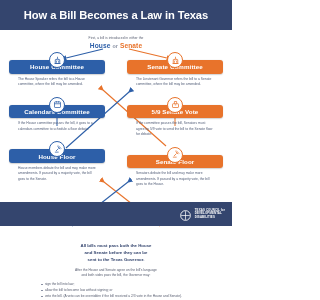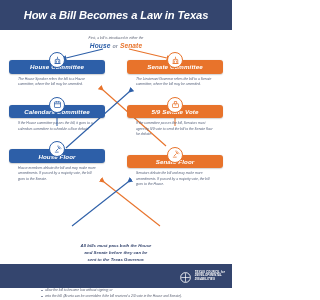--- a/index.html
+++ b/index.html
@@ -3,21 +3,21 @@
 <meta charset="utf-8">
 <style>
   * { margin:0; padding:0; box-sizing:border-box; }
   html,body { width:232px; height:300px; }
   body {
     font-family:"Liberation Sans", sans-serif;
     background:#ffffff;
     overflow:hidden;
     position:relative;
   }
-  .page { width:232px; height:288px; position:relative; background:#fca5a5;font-style:italic; }
+  .page { width:232px; height:226px; position:relative; background:#fca5a5; }
 
   
   .header {
     height:30px;
     background:#34456e;
     display:flex; align-items:center; justify-content:center;
     padding:0 6px;
   }
   .header-title {
     color:#ffffff;

